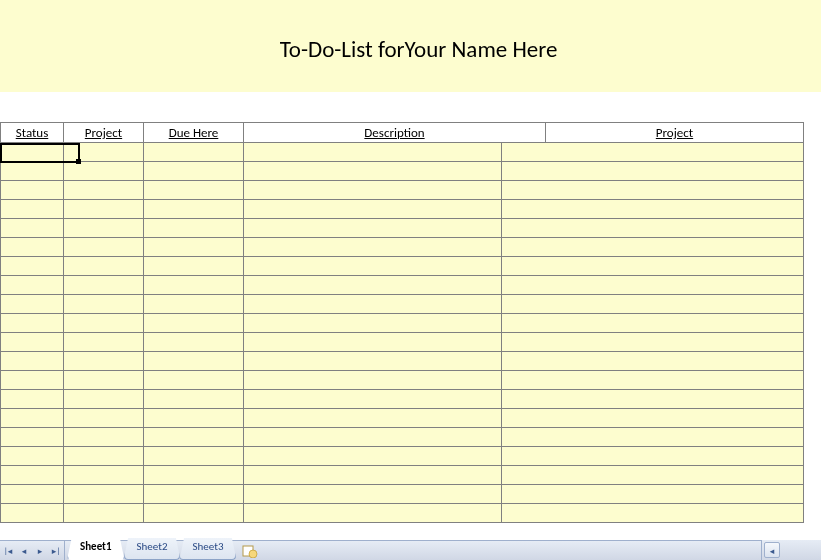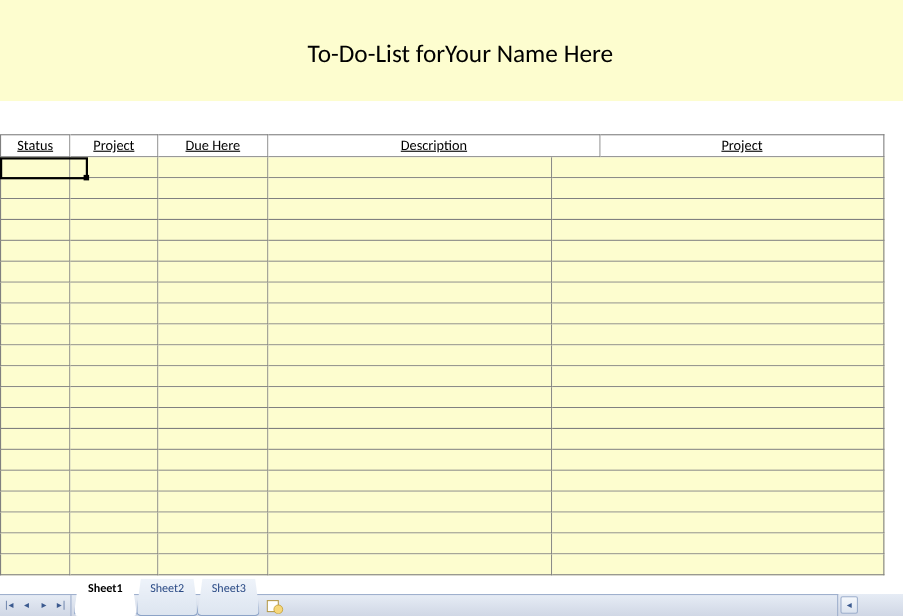--- a/index.html
+++ b/index.html
@@ -118,21 +118,21 @@
       cursor: pointer;
       font-size: 9px;
     }
     .tabs {
       display: flex;
       height: 100%;
       align-items: flex-end;
       margin-left: 2px;
     }
     .tab {
-      padding: 2px 10px 18px 10px;
+      padding: 2px 10px 6px 10px;
       background: linear-gradient(#eef3fa, #dde5f0);
       border: 1px solid #8ca3c7;
       border-top: none;
       border-bottom-left-radius: 4px;
       border-bottom-right-radius: 4px;
       margin-right: -1px;
       color: #2a4a85;
       position: relative;
       clip-path: polygon(8% 0, 92% 0, 100% 100%, 0 100%);
       padding-left: 12px;

